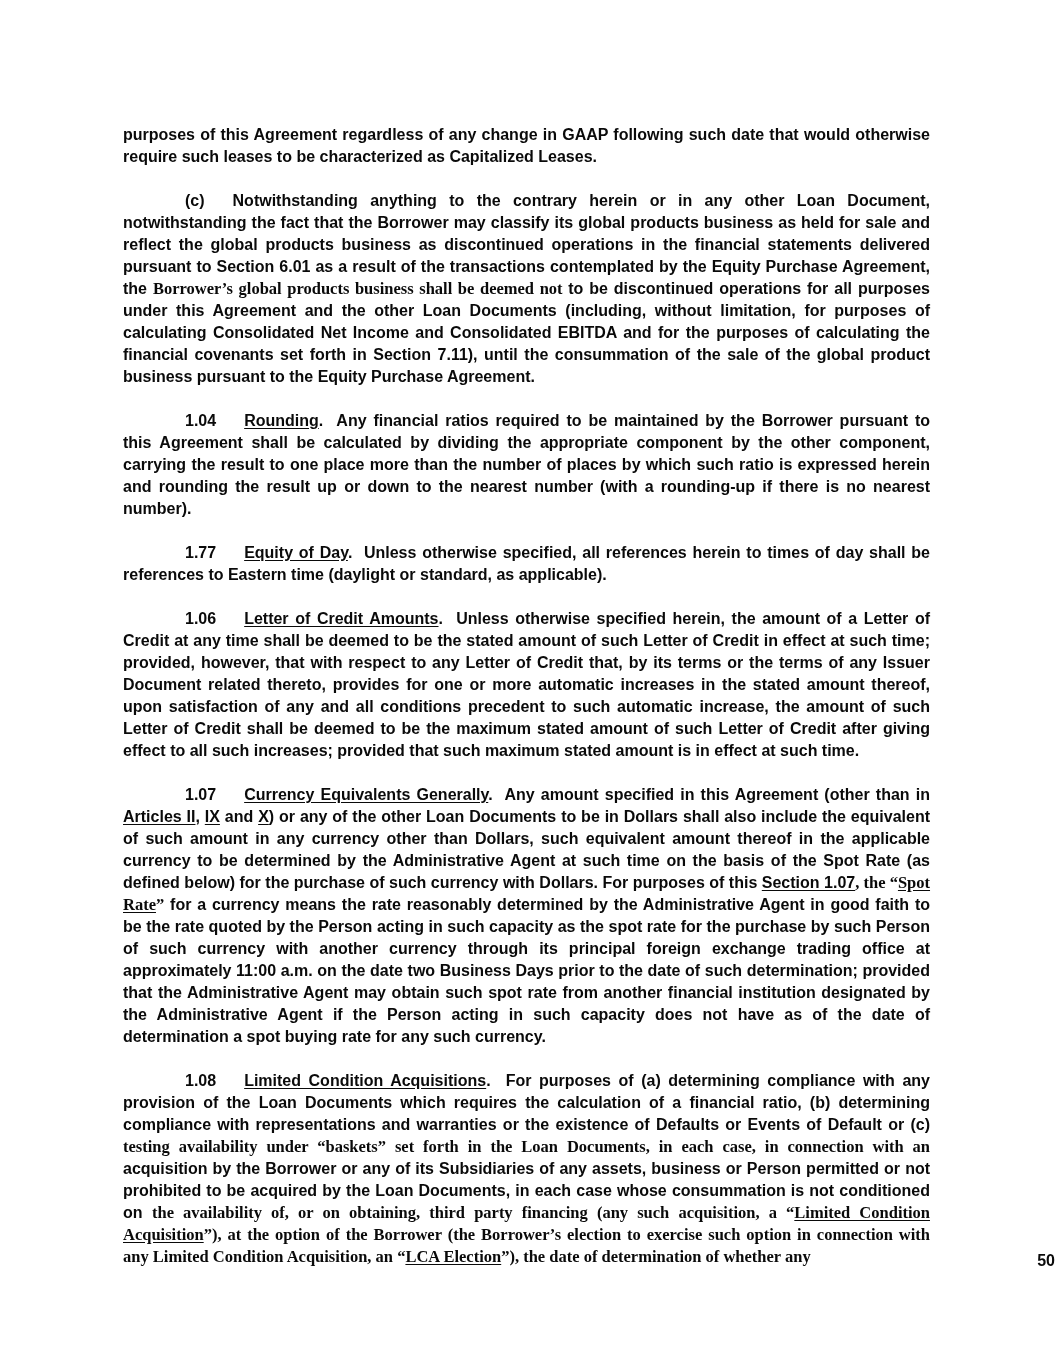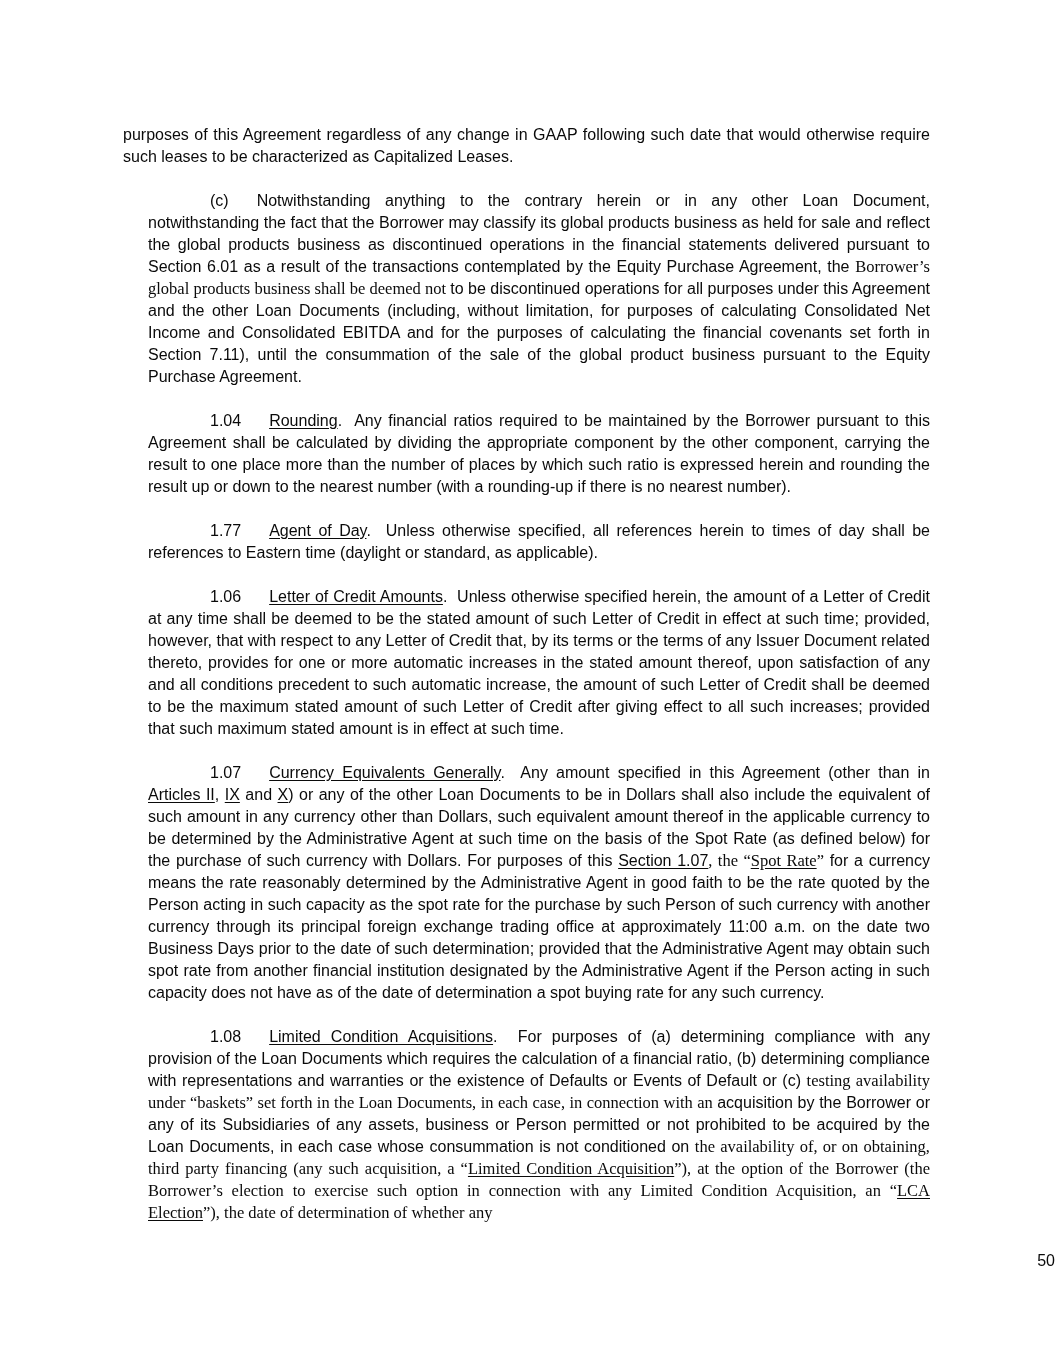--- a/index.html
+++ b/index.html
@@ -3,34 +3,35 @@
 <meta charset="utf-8">
 <style>
   html, body { margin: 0; padding: 0; background: #ffffff; }
   .page {
     position: relative;
     width: 1055px;
     height: 1365px;
     background: #ffffff;
     color: #000000;
     overflow: hidden;
+    font-weight: bold;
   }
   .content {
     position: absolute;
     left: 123px;
     top: 124px;
     width: 807px;
     text-align: justify;
     font-family: "Liberation Sans", sans-serif;
     font-size: 16px;
     line-height: 22px;
     color: #0a0a0a;
   }
   .para { margin: 0 0 22px 0; }
-  .para.indent { text-indent: 62px; margin-left: 25px; }
+  .para.indent { text-indent: 62px; }
   .tab { display: inline-block; width: 28px; }
   .u { text-decoration: underline; text-underline-offset: 2px; }
   .serif { font-family: "Liberation Serif", serif; font-size: 16.5px; }
   .page-number {
     position: absolute;
     left: 0;
     top: 1252px;
     width: 100%;
     text-align: right;
     font-family: "Liberation Sans", sans-serif;
@@ -39,19 +40,19 @@
   }
 </style>
 </head>
 <body>
 
 <div class="page">
   <div class="content">
       <p class="para"><span>purposes of this Agreement regardless of any change in GAAP following such date that would otherwise require such leases to be characterized as Capitalized Leases.</span></p>
       <p class="para indent"><span>(c)</span><span class="tab"></span><span>Notwithstanding anything to the contrary herein or in any other Loan Document, notwithstanding the fact that the Borrower may classify its global products business as held for sale and reflect the global products business as discontinued operations in the financial statements delivered pursuant to Section 6.01 as a result of the transactions contemplated by the Equity Purchase Agreement, the </span><span class="serif">Borrower’s global products business shall be deemed not </span><span>to be discontinued operations for all purposes under this Agreement and the other Loan Documents (including, without limitation, for purposes of calculating Consolidated Net Income and Consolidated EBITDA and for the purposes of calculating the financial covenants set forth in Section 7.11), until the consummation of the sale of the global product business pursuant to the Equity Purchase Agreement.</span></p>
       <p class="para indent"><span>1.04</span><span class="tab"></span><span class="u">Rounding</span><span>.&nbsp; Any financial ratios required to be maintained by the Borrower pursuant to this Agreement shall be calculated by dividing the appropriate component by the other component, carrying the result to one place more than the number of places by which such ratio is expressed herein and rounding the result up or down to the nearest number (with a rounding-up if there is no nearest number).</span></p>
-      <p class="para indent"><span>1.77</span><span class="tab"></span><span class="u">Agent of Day</span><span>.&nbsp; Unless otherwise specified, all references herein to times of day shall be references to Eastern time (daylight or standard, as applicable).</span></p>
+      <p class="para indent"><span>1.77</span><span class="tab"></span><span class="u">Equity of Day</span><span>.&nbsp; Unless otherwise specified, all references herein to times of day shall be references to Eastern time (daylight or standard, as applicable).</span></p>
       <p class="para indent"><span>1.06</span><span class="tab"></span><span class="u">Letter of Credit Amounts</span><span>.&nbsp; Unless otherwise specified herein, the amount of a Letter of Credit at any time shall be deemed to be the stated amount of such Letter of Credit in effect at such time; provided, however, that with respect to any Letter of Credit that, by its terms or the terms of any Issuer Document related thereto, provides for one or more automatic increases in the stated amount thereof, upon satisfaction of any and all conditions precedent to such automatic increase, the amount of such Letter of Credit shall be deemed to be the maximum stated amount of such Letter of Credit after giving effect to all such increases; provided that such maximum stated amount is in effect at such time.</span></p>
       <p class="para indent"><span>1.07</span><span class="tab"></span><span class="u">Currency Equivalents Generally</span><span>.&nbsp; Any amount specified in this Agreement (other than in </span><span class="u">Articles II</span><span>, </span><span class="u">IX</span><span> and </span><span class="u">X</span><span>) or any of the other Loan Documents to be in Dollars shall also include the equivalent of such amount in any currency other than Dollars, such equivalent amount thereof in the applicable currency to be determined by the Administrative Agent at such time on the basis of the Spot Rate (as defined below) for the purchase of such currency with Dollars. For purposes of this </span><span class="u">Section 1.07</span><span class="serif">, the “</span><span class="serif u">Spot Rate</span><span class="serif">”</span><span> for a currency means the rate reasonably determined by the Administrative Agent in good faith to be the rate quoted by the Person acting in such capacity as the spot rate for the purchase by such Person of such currency with another currency through its principal foreign exchange trading office at approximately 11:00 a.m. on the date two Business Days prior to the date of such determination; provided that the Administrative Agent may obtain such spot rate from another financial institution designated by the Administrative Agent if the Person acting in such capacity does not have as of the date of determination a spot buying rate for any such currency.</span></p>
       <p class="para indent"><span>1.08</span><span class="tab"></span><span class="u">Limited Condition Acquisitions</span><span>.&nbsp; For purposes of (a) determining compliance with any provision of the Loan Documents which requires the calculation of a financial ratio, (b) determining compliance with representations and warranties or the existence of Defaults or Events of Default or (c) </span><span class="serif">testing availability under “baskets” set forth in the Loan Documents, in each case, in connection with an </span><span>acquisition by the Borrower or any of its Subsidiaries of any assets, business or Person permitted or not prohibited to be acquired by the Loan Documents, in each case whose consummation is not conditioned on </span><span class="serif">the availability of, or on obtaining, third party financing (any such acquisition, a “</span><span class="serif u">Limited Condition Acquisition</span><span class="serif">”), at the option of the Borrower (the Borrower’s election to exercise such option in connection with any Limited Condition Acquisition, an “</span><span class="serif u">LCA Election</span><span class="serif">”), the date of determination of whether any</span></p>
     </div>
   <div class="page-number">50</div>
 </div>
 
 </body></html>

